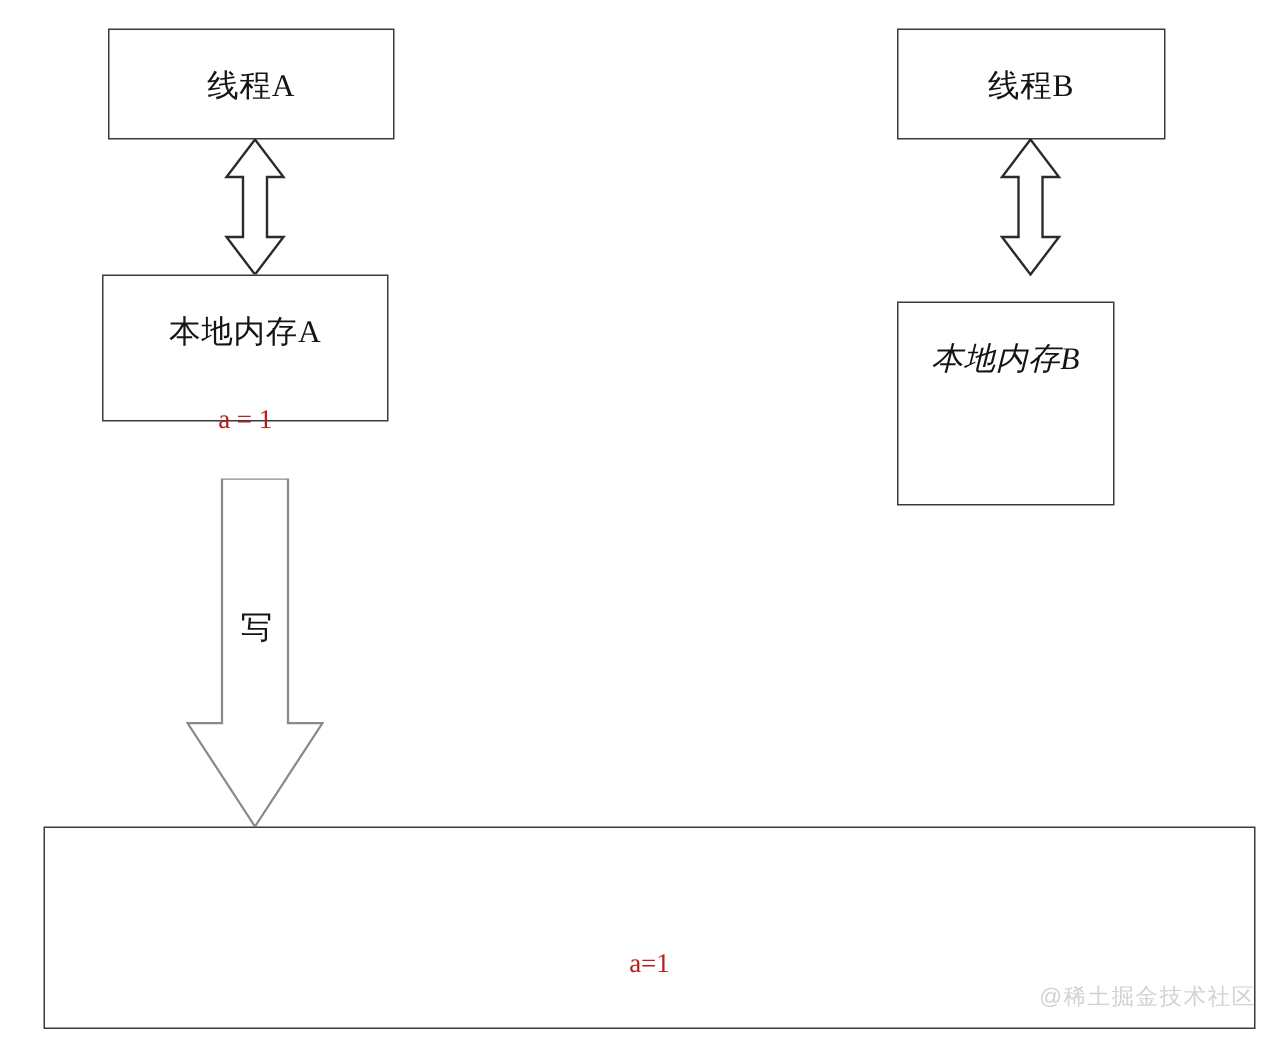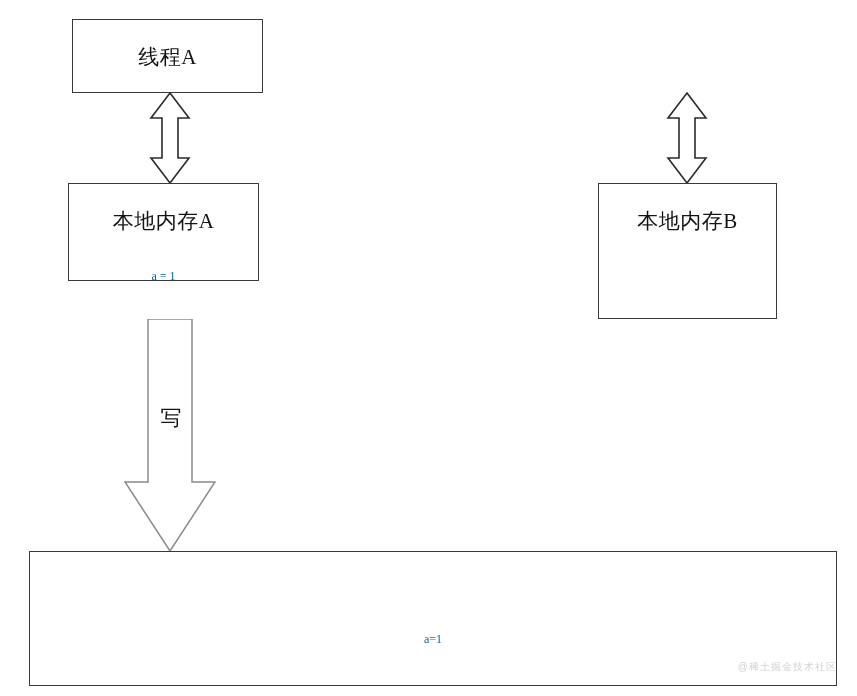--- a/index.html
+++ b/index.html
@@ -32,32 +32,32 @@
     font-size: 21px;
     letter-spacing: 0.5px;
     color: #141414;
     white-space: nowrap;
   }
   .box-value {
     position: absolute;
     left: 0;
     right: 0;
     text-align: center;
-    font-size: 12px;
-    color: #0369a1;
+    font-size: 18px;
+    color: #b91c1c;
     white-space: nowrap;
   }
   
   #thread-a-box { left: 72px;  top: 19px;  width: 191px; height: 74px; }
   #thread-b-box { left: 598px; top: 19px; width: 179px; height: 74px; }
   #thread-a-box .box-title, #thread-b-box .box-title { top: 23px; }
 
   
   #local-mem-a-box { left: 68px;  top: 183px; width: 191px; height: 98px; }
-  #local-mem-b-box { left: 598px; top: 183px; width: 179px; height: 136px; }
+  #local-mem-b-box { left: 598px; top: 201px; width: 145px; height: 136px; font-style: italic; }
   #local-mem-a-box .box-title, #local-mem-b-box .box-title { top: 23px; }
   #local-mem-a-box .box-value, #local-mem-b-box .box-value { top: 85px; }
 
   
   #main-mem-box { left: 29px; top: 551px; width: 808px; height: 135px; }
   #main-mem-box .box-title { top: 26px; font-size: 22px; }
   #main-mem-box .box-value { top: 80px; }
 
   
   .dbl-arrow {
@@ -83,36 +83,39 @@
     width: 46px;
     text-align: center;
     font-size: 21px;
     color: #141414;
   }
 
   .watermark {
     position: absolute;
     right: 20px;
     bottom: 22px;
-    font-size: 10px;
+    font-size: 15px;
     color: #d2d2d2;
     letter-spacing: 1px;
     white-space: nowrap;
     font-family: "Liberation Sans", sans-serif;
   }
 </style>
 </head>
 <body>
 
 <div id="canvas">
 
   <div class="box" id="thread-a-box">
     <div class="box-title">线程A</div>
   </div>
 
+  <div class="box" id="thread-b-box">
+    <div class="box-title">线程B</div>
+  </div>
 
   <div id="arrow-a-dbl" class="dbl-arrow">
     <svg width="44" height="92" viewBox="0 0 44 92" xmlns="http://www.w3.org/2000/svg">
       <polygon points="22,1 41,26 30,26 30,66 41,66 22,91 3,66 14,66 14,26 3,26" fill="#ffffff" stroke="#2b2b2b" stroke-width="1.6" stroke-linejoin="miter"></polygon>
     </svg>
   </div>
 
   <div id="arrow-b-dbl" class="dbl-arrow">
     <svg width="44" height="92" viewBox="0 0 44 92" xmlns="http://www.w3.org/2000/svg">
       <polygon points="22,1 41,26 30,26 30,66 41,66 22,91 3,66 14,66 14,26 3,26" fill="#ffffff" stroke="#2b2b2b" stroke-width="1.6" stroke-linejoin="miter"></polygon>

